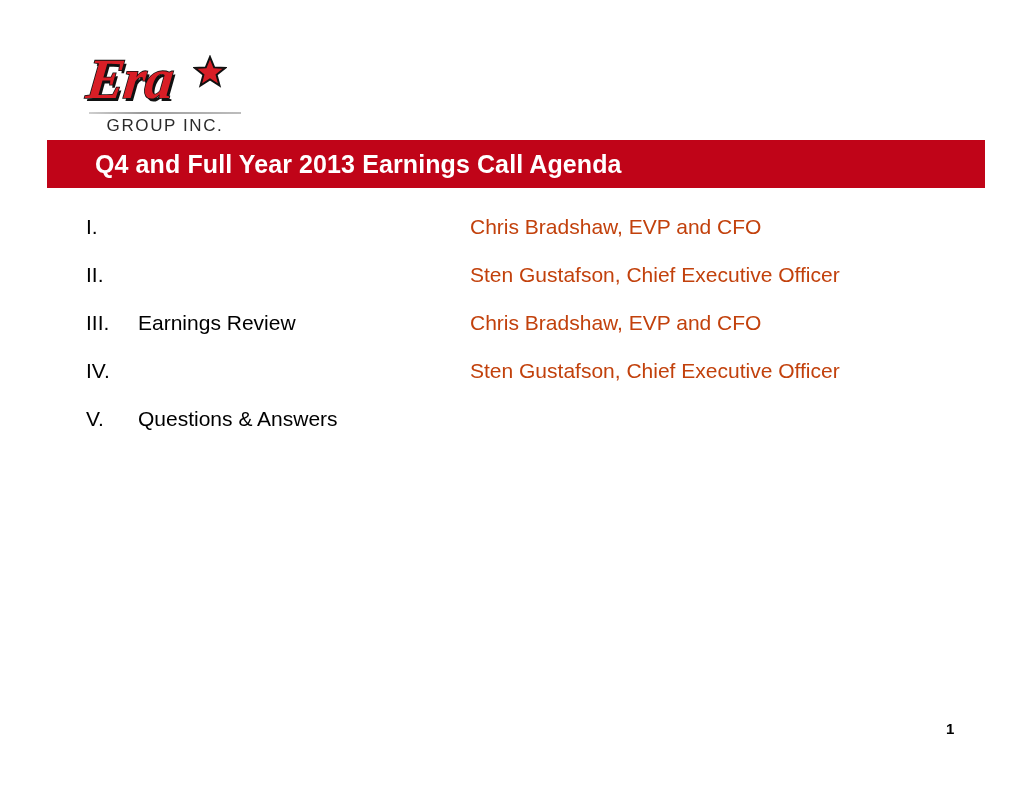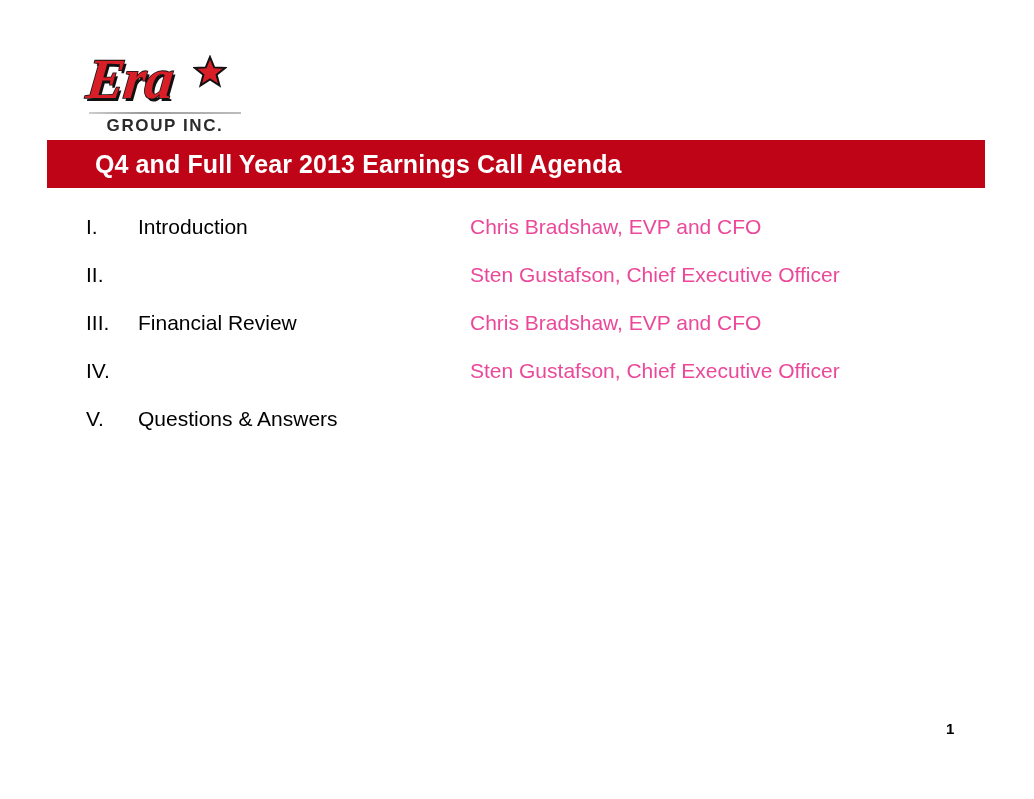--- a/index.html
+++ b/index.html
@@ -74,21 +74,21 @@
     background: linear-gradient(to right, #cfcfcf, #9a9a9a 35%, #bdbdbd);
   }
   .logo-group {
     position: absolute;
     left: 0;
     top: 64px;
     width: 160px;
     text-align: center;
     font-family: "Liberation Sans", sans-serif;
     font-size: 17px;
-    font-weight: 700;
+    font-weight: 400;
     letter-spacing: 1.6px;
     color: #2b2b2b;
     white-space: nowrap;
   }
 
   
   .title-bar {
     position: absolute;
     left: 47px;
     top: 140px;
@@ -138,21 +138,21 @@
     line-height: 34px;
     color: #000000;
     white-space: nowrap;
   }
   .agenda-speaker {
     position: absolute;
     left: 384px;
     top: 0;
     font-size: 21px;
     line-height: 34px;
-    color: #ec4899;
+    color: #c2410c;
     white-space: nowrap;
   }
 
   
   .page-number {
     position: absolute;
     left: 946px;
     top: 720px;
     font-size: 15px;
     font-weight: bold;
@@ -176,32 +176,31 @@
   </div>
 
   <div class="title-bar">
     <div class="title-text">Q4 and Full Year 2013 Earnings Call Agenda</div>
   </div>
 
   <div class="agenda">
 
     <div class="agenda-row">
       <span class="agenda-numeral">I.</span>
-      <span class="agenda-topic">Introduction</span>
       <span class="agenda-speaker">Chris Bradshaw, EVP and CFO</span>
     </div>
 
     <div class="agenda-row">
       <span class="agenda-numeral">II.</span>
       <span class="agenda-speaker">Sten Gustafson, Chief Executive Officer</span>
     </div>
 
     <div class="agenda-row">
       <span class="agenda-numeral">III.</span>
-      <span class="agenda-topic">Financial Review</span>
+      <span class="agenda-topic">Earnings Review</span>
       <span class="agenda-speaker">Chris Bradshaw, EVP and CFO</span>
     </div>
 
     <div class="agenda-row">
       <span class="agenda-numeral">IV.</span>
       <span class="agenda-speaker">Sten Gustafson, Chief Executive Officer</span>
     </div>
 
     <div class="agenda-row">
       <span class="agenda-numeral">V.</span>

